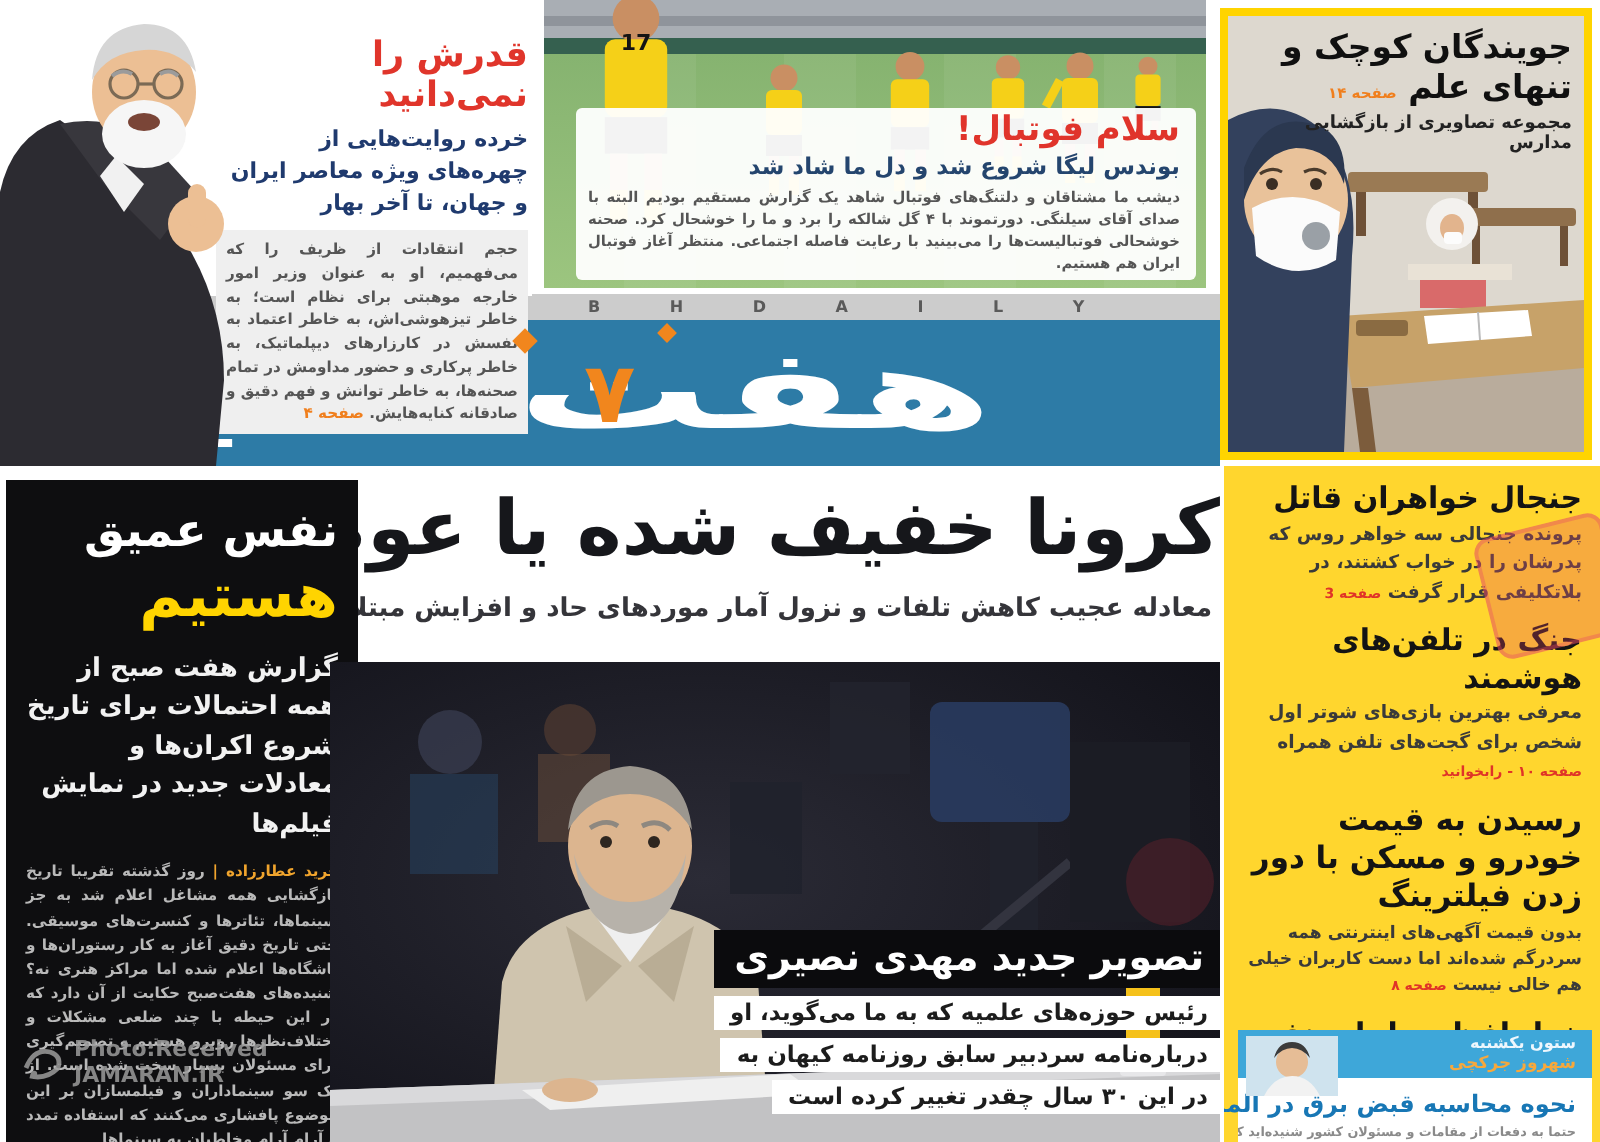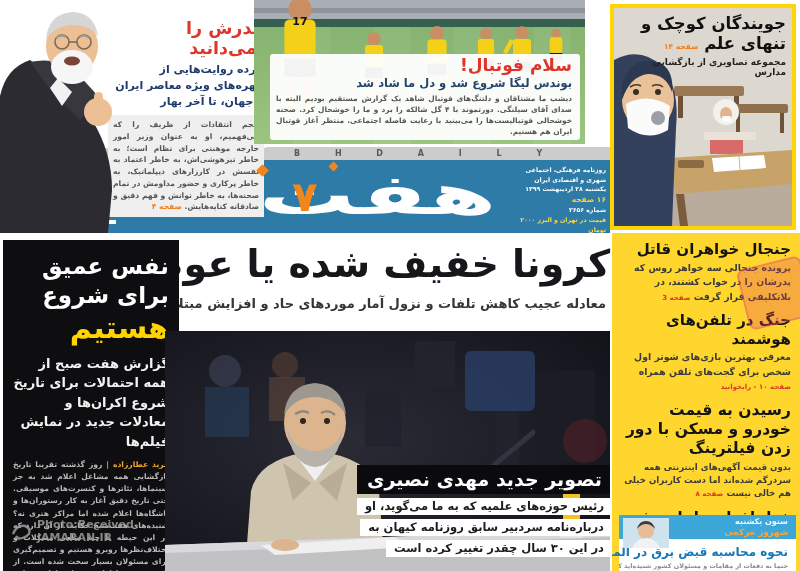--- a/index.html
+++ b/index.html
@@ -11,21 +11,21 @@
   #zarif-block{left:0;top:0;width:266px;height:148px;background:#fff;}
   #zarif-text{right:2px;top:18px;width:156px;direction:rtl;text-align:right;}
   .zarif-headline{color:#e0352b;font-size:17.5px;font-weight:900;line-height:1.15;}
   .zarif-subhead{color:#1f3a6e;font-size:11px;font-weight:bold;line-height:1.45;margin-top:4px;}
   .zarif-body{background:#efefef;color:#555;font-size:7.6px;font-weight:bold;line-height:1.55;
               margin-top:5px;padding:4px 5px;text-align:justify;}
   .page-ref{color:#f07f1d;font-weight:bold;}
   #zarif-figure{left:0;top:0;width:205px;height:233px;z-index:6;pointer-events:none;}
 
   
-  #football-block{left:254px;top:0;width:331px;height:144px;background:#7fae6b;overflow:hidden;}
+  #football-block{left:272px;top:0;width:331px;height:144px;background:#7fae6b;overflow:hidden;}
   #football-panel{left:16px;right:5px;top:54px;bottom:4px;background:rgba(255,255,255,0.95);
                   border-radius:3px;padding:2px 8px 2px 6px;direction:rtl;text-align:right;}
   .fb-headline{color:#e0342b;font-size:17px;font-weight:900;line-height:1.1;}
   .fb-subhead{color:#24456e;font-size:11.5px;font-weight:900;line-height:1.3;margin-top:1px;}
   .fb-body{color:#555;font-size:7.4px;font-weight:bold;line-height:1.5;text-align:justify;margin-top:2px;}
 
   
   #school-block{left:610px;top:4px;width:186px;height:226px;background:#fff;
                 border:4px solid #ffd400;box-sizing:border-box;overflow:hidden;}
   #school-text{right:6px;top:6px;width:150px;direction:rtl;text-align:right;z-index:3;}
@@ -105,29 +105,20 @@
 
   <div id="latin-strip" class="abs">T H E - S O B H D A I L Y</div>
 
   <div id="masthead" class="abs">
     <div id="logo-wrap">
       <div id="logo-text">هفت صبح</div>
     </div>
     <div id="logo-seven">۷</div>
     <div class="logo-diamond" style="left:258px;top:6px;"></div>
     <div class="logo-diamond" style="left:330px;top:3px;width:7px;height:7px;"></div>
-    <div id="masthead-info">
-      <div>روزنامه فرهنگی، اجتماعی</div>
-      <div>شهری و اقتصادی ایران</div>
-      <div>یکشنبه ۲۸ اردیبهشت ۱۳۹۹</div>
-      <div class="mi-pages">۱۶ صفحه</div>
-      <div>شماره ۲۶۵۶</div>
-      <div class="mi-price">قیمت در تهران و البرز ۲۰۰۰ تومان</div>
-
-    </div>
   </div>
 
   <div id="zarif-block" class="abs">
     <div id="zarif-text" class="abs">
       <div class="zarif-headline">قدرش را نمی‌دانید</div>
       <div class="zarif-subhead">خرده روایت‌هایی از چهره‌های ویژه معاصر ایران و جهان، تا آخر بهار</div>
       <div class="zarif-body">
         <span>حجم انتقادات از ظریف را که می‌فهمیم، او به عنوان وزیر امور خارجه موهبتی برای نظام است؛ به خاطر تیزهوشی‌اش، به خاطر اعتماد به نفسش در کارزارهای دیپلماتیک، به خاطر پرکاری و حضور مداومش در تمام صحنه‌ها، به خاطر توانش و فهم دقیق و صادقانه کنایه‌هایش.</span>
         <span class="page-ref">صفحه ۴</span>
       </div>
@@ -277,21 +268,20 @@
     <div class="corona-headline">کرونا خفیف شده یا عوض شده؟</div>
     <div class="corona-subline">
       <span class="corona-subhead">معادله عجیب کاهش تلفات و نزول آمار موردهای حاد و افزایش مبتلایان</span>
       <span class="corona-pageref">صفحه ۲ - رابخوانید</span>
     </div>
   </div>
 
   <div id="cinema-block" class="abs">
     <div class="cin-h">
       <span>نفس عمیق</span><br>
-      <span>برای شروع</span>
     </div>
     <div class="cin-accent">هستیم</div>
     <div class="cin-stand">گزارش هفت صبح از همه احتمالات برای تاریخ شروع اکران‌ها و معادلات جدید در نمایش فیلم‌ها</div>
     <div class="cin-body">
       <span class="cin-byline">فرید عطارزاده |</span>
       <span>روز گذشته تقریبا تاریخ بازگشایی همه مشاغل اعلام شد به جز سینماها، تئاترها و کنسرت‌های موسیقی. حتی تاریخ دقیق آغاز به کار رستوران‌ها و باشگاه‌ها اعلام شده اما مراکز هنری نه؟ شنیده‌های هفت‌صبح حکایت از آن دارد که در این حیطه با چند ضلعی مشکلات و اختلاف‌نظرها روبرو هستیم و تصمیم‌گیری برای مسئولان بسیار سخت شده است. از یک سو سینماداران و فیلمسازان بر این موضوع پافشاری می‌کنند که استفاده تمدد و آرام آرام مخاطبان به سینماها</span>
     </div>
     <div id="cinema-watermark">
       <svg id="jamaran-logo" width="26" height="26" viewBox="0 0 26 26">
         <path d="M4,16 Q8,6 16,8 Q22,10 20,16 Q14,22 6,20" fill="none" stroke="#9b9b9b" stroke-width="2.4"></path>

